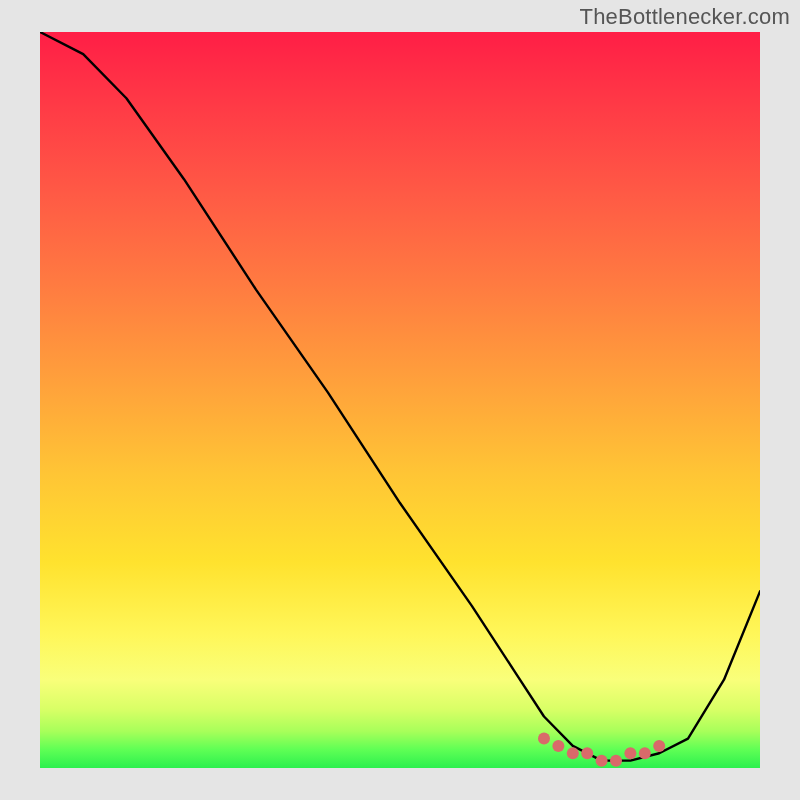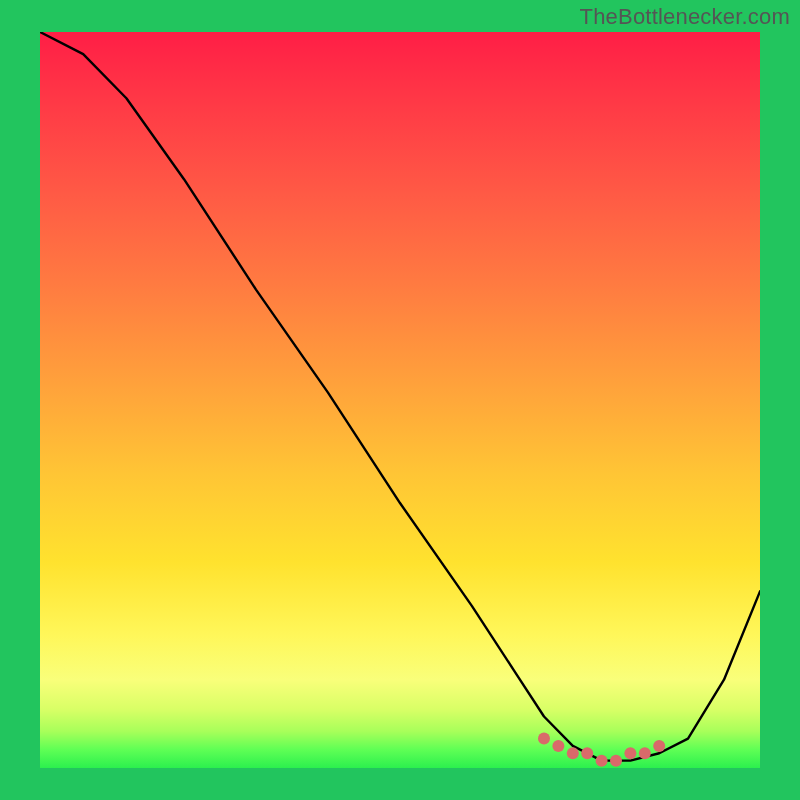--- a/index.html
+++ b/index.html
@@ -8,21 +8,21 @@
     width: 800px;
     height: 800px;
     background: #000;
     font-family: Arial, Helvetica, sans-serif;
     overflow: hidden;
   }
   .frame {
     position: relative;
     width: 800px;
     height: 800px;
-    background: #22c55e;
+    background: #e5e5e5;
   }
   .attribution {
     position: absolute;
     top: 4px;
     right: 10px;
     color: #555;
     font-size: 22px;
     letter-spacing: 0.2px;
     font-weight: 400;
   }

